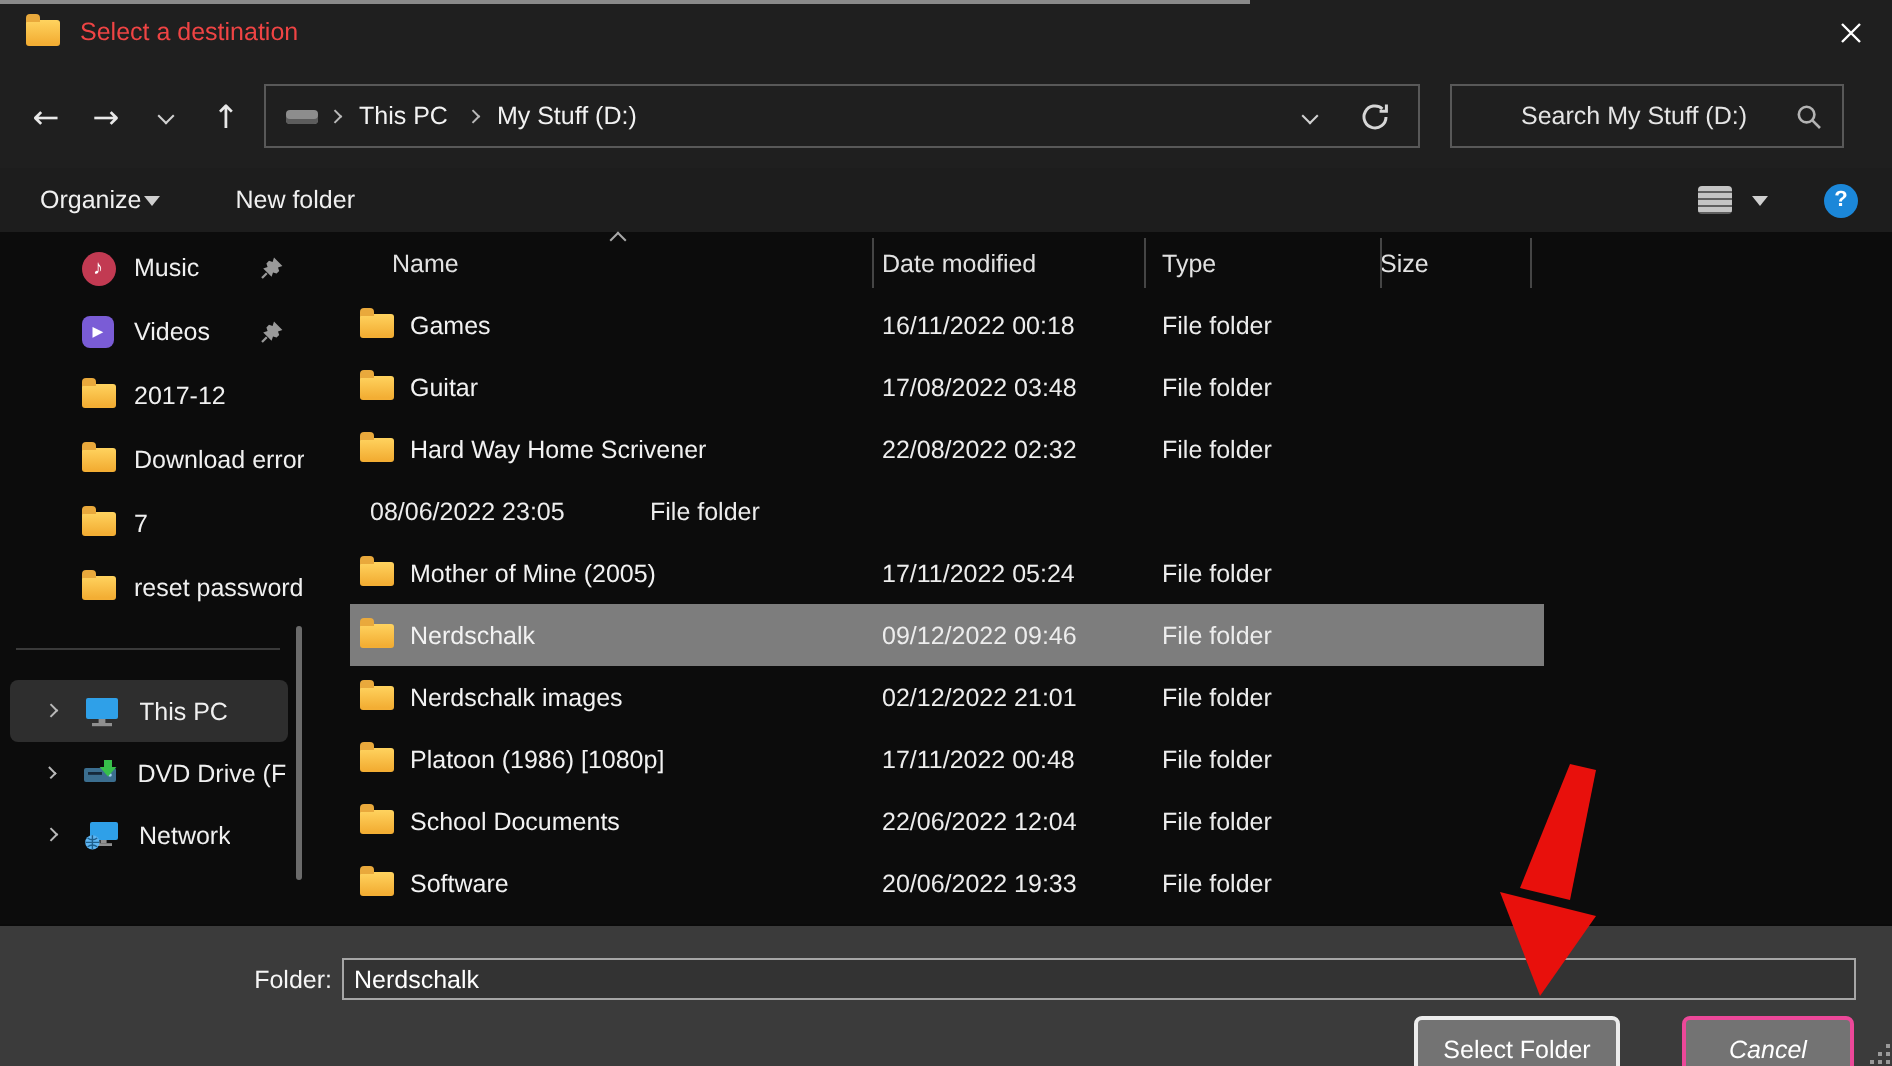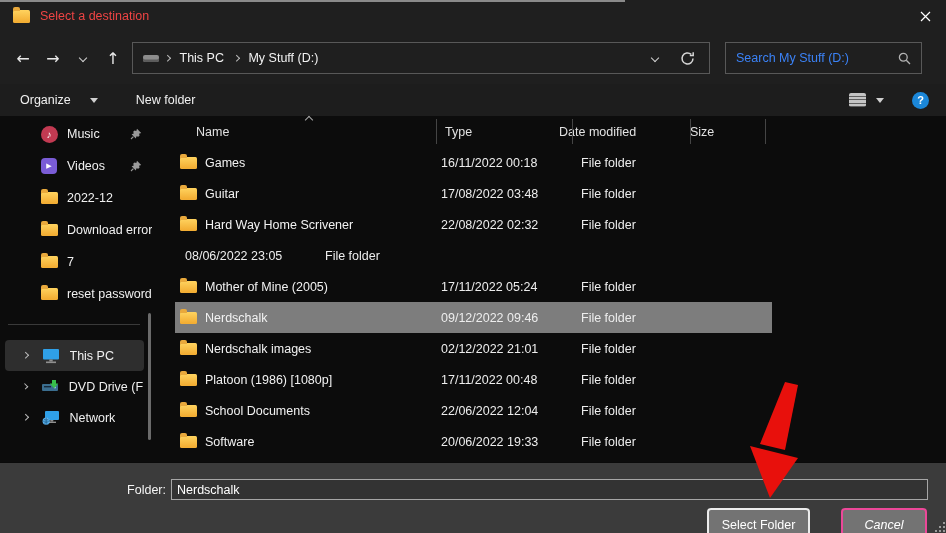--- a/index.html
+++ b/index.html
@@ -30,25 +30,25 @@
   .chev{display:inline-block;width:6px;height:6px;border-right:1.5px solid #d2d2d2;border-bottom:1.5px solid #d2d2d2;}
   .chev.down{transform:rotate(45deg);}
   .chev.right{transform:rotate(-45deg);}
   .chev.sm{width:4.5px;height:4.5px;border-width:1.3px;border-color:#b9b9b9;}
   .breadcrumb{width:578px;height:32px;border:1px solid #585858;display:flex;align-items:center;margin-left:4px;padding:0 10px;}
   .driveico{display:inline-block;width:16px;height:7px;border-radius:2px;background:#8d8d8d;box-shadow:inset 0 -2.5px 0 #5c5c5c;}
   .crumb{color:#f2f2f2;padding:0 4px;}
   .bc-sep{margin:0 6px;}
   .bc-right{margin-left:auto;display:flex;align-items:center;gap:22px;padding-right:4px;}
   .searchbox{width:197px;height:32px;border:1px solid #585858;margin-left:15px;display:flex;align-items:center;padding:0 10px;}
-  .searchbox .ph{color:#3b82f6;flex:1;}
+  .searchbox .ph{color:#e5e5e5;flex:1;text-align:center;}
 
   
   .toolbar{height:32px;display:flex;align-items:center;padding:0 17px 0 20px;background:#1d1d1d;}
-  .tool-item{display:flex;align-items:center;gap:19px;color:#f0f0f0;}
+  .tool-item{display:flex;align-items:center;gap:1px;color:#f0f0f0;}
   .tri-down{width:0;height:0;border-left:4px solid transparent;border-right:4px solid transparent;border-top:5px solid #cfcfcf;}
   .tool-right{margin-left:auto;display:flex;align-items:center;}
   .viewico{display:inline-block;width:17px;height:14px;border-radius:2px;
            background:repeating-linear-gradient(180deg,#c4c4c4 0 2.5px,#5f5f5f 2.5px 3.5px);}
   .helpbtn{width:17px;height:17px;border-radius:50%;background:#1b87d9;color:#fff;font-size:11px;font-weight:bold;
            display:flex;align-items:center;justify-content:center;margin-left:28px;}
   .view-caret{margin-left:10px;margin-right:0;}
 
   
   .main{height:346px;display:flex;background:#0c0c0c;position:relative;}
@@ -193,21 +193,21 @@
   <span class="pin"><svg width="12" height="12" viewBox="0 0 12 12">
               <path d="M7 .8 11.2 5 9 5.7 9.6 7.5 8.3 8.8 6.5 8.2 5.8 10.4 1.6 6.2 3.8 5.5 3.2 3.7 4.5 2.4 6.3 3Z" fill="#9a9a9a"></path>
               <path d="M3.4 8.6 1 11" stroke="#9a9a9a" stroke-width="1.1"></path>
             </svg></span>
         </div>
 
   <div class="side-item">
     <span class="s-ic">
             <span class="fold"></span>
           </span>
-    <span class="s-label">2022-12</span>
+    <span class="s-label">2017-12</span>
   </div>
 
   <div class="side-item">
     <span class="s-ic">
             <span class="fold"></span>
           </span>
     <span class="s-label">Download error</span>
   </div>
 
   <div class="side-item">
@@ -260,25 +260,25 @@
   </div>
 </div>
     <div class="side-scroll"></div>
   </div>
 
   <div class="filelist">
     <div class="lheader">
       <div class="hc name">
           <span>Name</span>
         </div>
+      <div class="hc date">
+          <span>Date modified</span>
+        </div>
       <div class="hc type">
           <span>Type</span>
-        </div>
-      <div class="hc date">
-          <span>Date modified</span>
         </div>
       <div class="hc size">
           <span>Size</span>
         </div>
       <span class="sortcaret"></span>
       <span class="hsep" style="left:261px;"></span>
       <span class="hsep" style="left:397px;"></span>
       <span class="hsep" style="left:515px;"></span>
       <span class="hsep" style="left:590px;"></span>
     </div>

